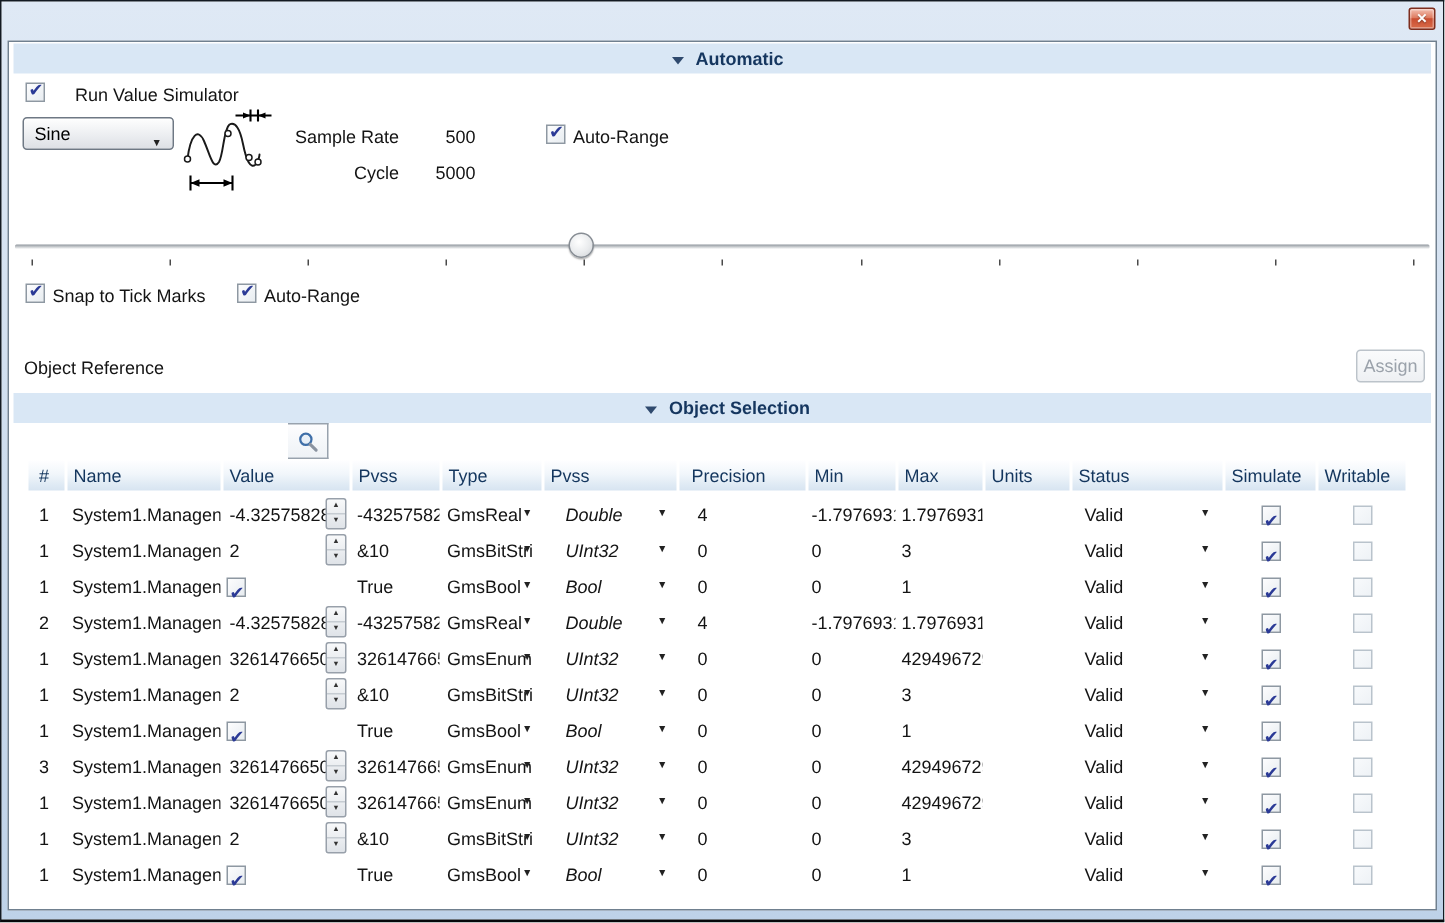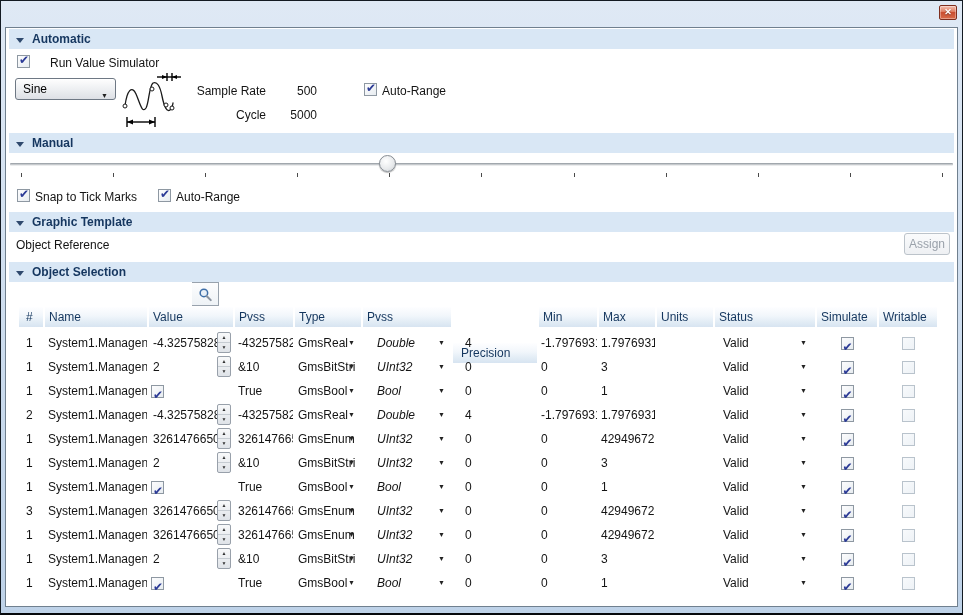--- a/index.html
+++ b/index.html
@@ -9,21 +9,21 @@
   .titlebar { position:absolute; top:0; left:0; right:0; height:25px;
               background:linear-gradient(180deg,#f3f8fc,#dce7f3 45%,#c7d8ec); display:flex; align-items:center; padding-left:9px; }
   .title { font-size:12px; color:#1b2433; }
   .close-btn { position:absolute; right:5px; top:4px; width:18px; height:15px; border:1px solid #7e2e1e; border-radius:2px;
                background:linear-gradient(180deg,#f3c0b2,#de7b5f 45%,#c94e31 50%,#d96b49); box-shadow:inset 0 0 0 1px rgba(255,255,255,.35);
                color:#fff; font-size:9px; line-height:13px; text-align:center; cursor:pointer; }
   .close-x { font-weight:bold; text-shadow:0 1px 1px rgba(0,0,0,.4); }
   .content { position:absolute; left:4px; right:4px; top:26px; bottom:6px; background:#fff; border:1px solid #70808f; }
 
   .sec-hdr { position:absolute; left:3px; right:3px; height:20px; background:#d9e7f5; color:#15365f;
-             font-size:12px; font-weight:bold; line-height:20px; padding-left:7px; cursor:pointer; white-space:nowrap; }
+             font-size:12px; font-weight:bold; line-height:20px; padding-left:7px; cursor:pointer; white-space:nowrap;text-align:center; }
   .tri { display:inline-block; width:0; height:0; border-left:4px solid transparent; border-right:4px solid transparent;
          border-top:5px solid #2f4a6e; margin-right:8px; }
   .lbl { position:absolute; font-size:12px; color:#141414; white-space:nowrap; }
   .cb { display:inline-block; width:13px; height:13px; border:1px solid #8e98a2;
         background:linear-gradient(135deg,#fdfdfe,#e7ecf0); position:relative; vertical-align:middle; cursor:pointer; flex:none; }
   .cb.checked::after { content:"\2714"; position:absolute; left:1px; top:-3px; font-size:12px; color:#2b3a96;
         font-family:"DejaVu Sans", sans-serif; }
   .cb.disabled { border-color:#b9c3cc; background:linear-gradient(135deg,#f8fafc,#eef2f6); }
   .abs-cb { position:absolute; }
 
@@ -50,21 +50,21 @@
   .search-btn { position:absolute; left:186px; top:254px; width:27px; height:24px; border:1px solid #98a2ad; border-left:none;
                 background:linear-gradient(180deg,#fdfdfe,#eef2f6); display:flex; align-items:center; justify-content:center; cursor:pointer; }
 
   .tgrid { position:absolute; left:13px; display:grid; column-gap:2px;
            grid-template-columns:24px 102px 84px 58px 66px 88px 84px 58px 56px 56px 100px 60px 58px; }
   .thead { top:279px; }
   .tbody-row { height:24px; }
   .th { height:20px; background:linear-gradient(180deg,#fefeff,#f1f6fb 45%,#e2ecf5 75%,#d7e4f1);
         color:#14365e; font-size:12px; line-height:20px; padding-left:4px; white-space:nowrap; overflow:hidden; }
   .td { height:24px; font-size:12px; line-height:24px; color:#141414; white-space:nowrap; overflow:hidden; position:relative; }
-  .th.col-0 { padding-left:7px; } .th.col-6 { padding-left:8px;margin-top:36px; }
+  .th.col-0 { padding-left:7px; } .th.col-6 { padding-left:8px; }
   .td.col-0 { padding-left:7px; } .td.col-1 { padding-left:3px; } .td.col-2 { padding-left:4px; }
   .td.col-3 { padding-left:3px; } .td.col-4 { padding-left:3px; } .td.col-5 { padding-left:14px;font-style:italic; }
   .td.col-6 { padding-left:12px; } .td.col-7,.td.col-8,.td.col-9 { padding-left:2px; } .td.col-10 { padding-left:8px; }
   .td.col-11,.td.col-12 { display:flex; align-items:center; justify-content:center; padding-left:0; }
   .td.cell-bool { display:flex; align-items:center; padding-left:2px; }
   .dd { position:absolute; right:6px; top:50%; transform:translateY(-50%); font-size:7px; color:#222; }
   .td.col-10 .dd { right:8px; }
   .spinner { position:absolute; right:2px; top:1px; width:14px; height:21px; border:1px solid #98a0aa; border-radius:2px;
              background:linear-gradient(180deg,#f8f9fa,#dfe3e8); display:flex; flex-direction:column; cursor:pointer; }
   .sp { flex:1; font-size:5px; line-height:9px; text-align:center; color:#333; }
@@ -117,23 +117,20 @@
       </g>
     </svg>
 
     <span class="lbl" style="left:175px; top:56px; width:85px; text-align:right;">Sample Rate</span>
     <span class="lbl" style="left:265px; top:56px; width:46px; text-align:right;">500</span>
     <span class="lbl" style="left:175px; top:80px; width:85px; text-align:right;">Cycle</span>
     <span class="lbl" style="left:265px; top:80px; width:46px; text-align:right;">5000</span>
     <span class="cb checked abs-cb" style="left:358px; top:55px;"></span>
     <span class="lbl" style="left:376px; top:56px;">Auto-Range</span>
 
-    <div class="sec-hdr" style="top:105px;">
-      <span class="tri"></span><span>Manual</span>
-    </div>
     <div class="slider-zone">
       <div class="slider-track"></div>
       <div class="thumb" style="left: calc(40% - 8px);"></div>
     </div>
     <div class="ticks">
         <div class="tick"></div>
         <div class="tick"></div>
         <div class="tick"></div>
         <div class="tick"></div>
         <div class="tick"></div>
@@ -142,23 +139,20 @@
         <div class="tick"></div>
         <div class="tick"></div>
         <div class="tick"></div>
         <div class="tick"></div>
       </div>
     <span class="cb checked abs-cb" style="left:11px; top:161px;"></span>
     <span class="lbl" style="left:29px; top:162px;">Snap to Tick Marks</span>
     <span class="cb checked abs-cb" style="left:152px; top:161px;"></span>
     <span class="lbl" style="left:170px; top:162px;">Auto-Range</span>
 
-    <div class="sec-hdr" style="top:184px;">
-      <span class="tri"></span><span>Graphic Template</span>
-    </div>
     <span class="lbl" style="left:10px; top:210px;">Object Reference</span>
     <div class="assign">
       <span>Assign</span>
     </div>
 
     <div class="sec-hdr" style="top:234px;">
       <span class="tri"></span><span>Object Selection</span>
     </div>
     <div class="search-btn">
       <svg width="15" height="15" viewBox="0 0 16 16">

